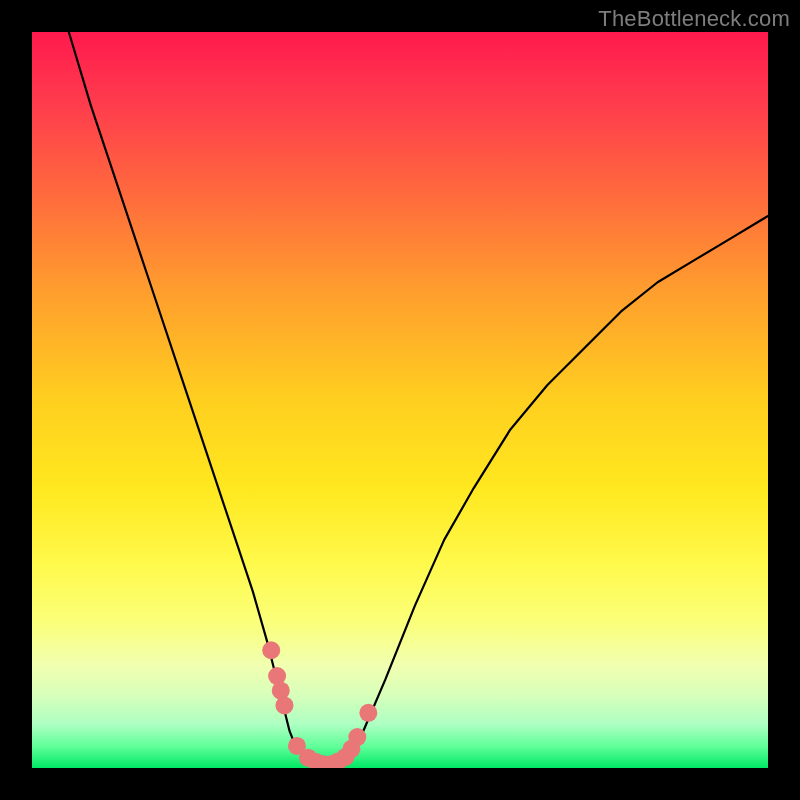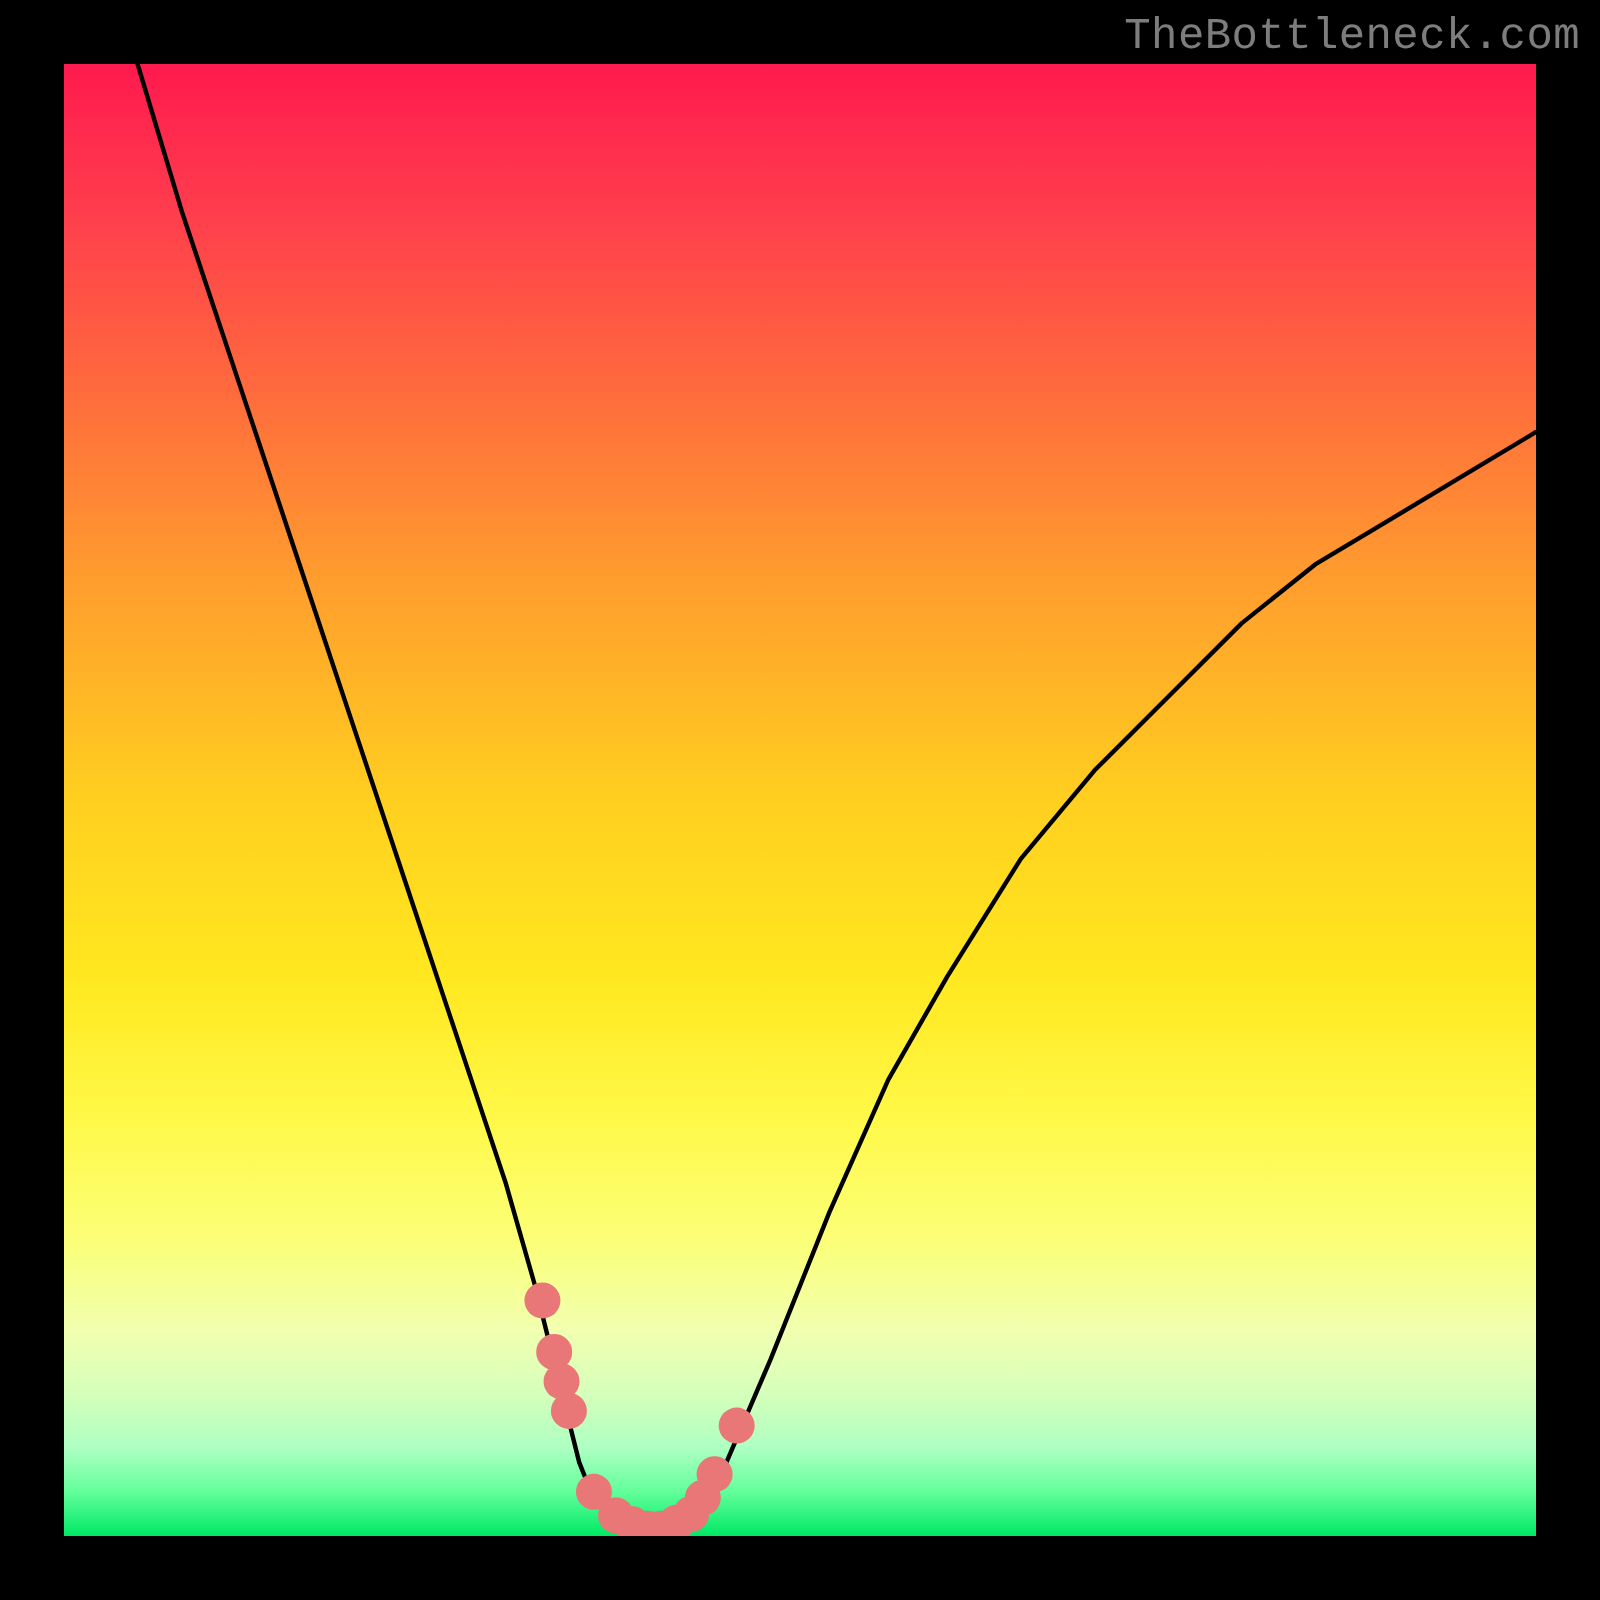--- a/index.html
+++ b/index.html
@@ -40,21 +40,20 @@
     );
   }
   .watermark {
     position: absolute;
     top: 6px;
     right: 10px;
     color: #7d7d7d;
     font-size: 22px;
     letter-spacing: 0.2px;
     font-weight: 500;
-    font-family: Liberation Mono, monospace;
   }
   svg {
     position: absolute;
     left: 0;
     top: 0;
   }
 </style>
 </head>
 <body>
 

